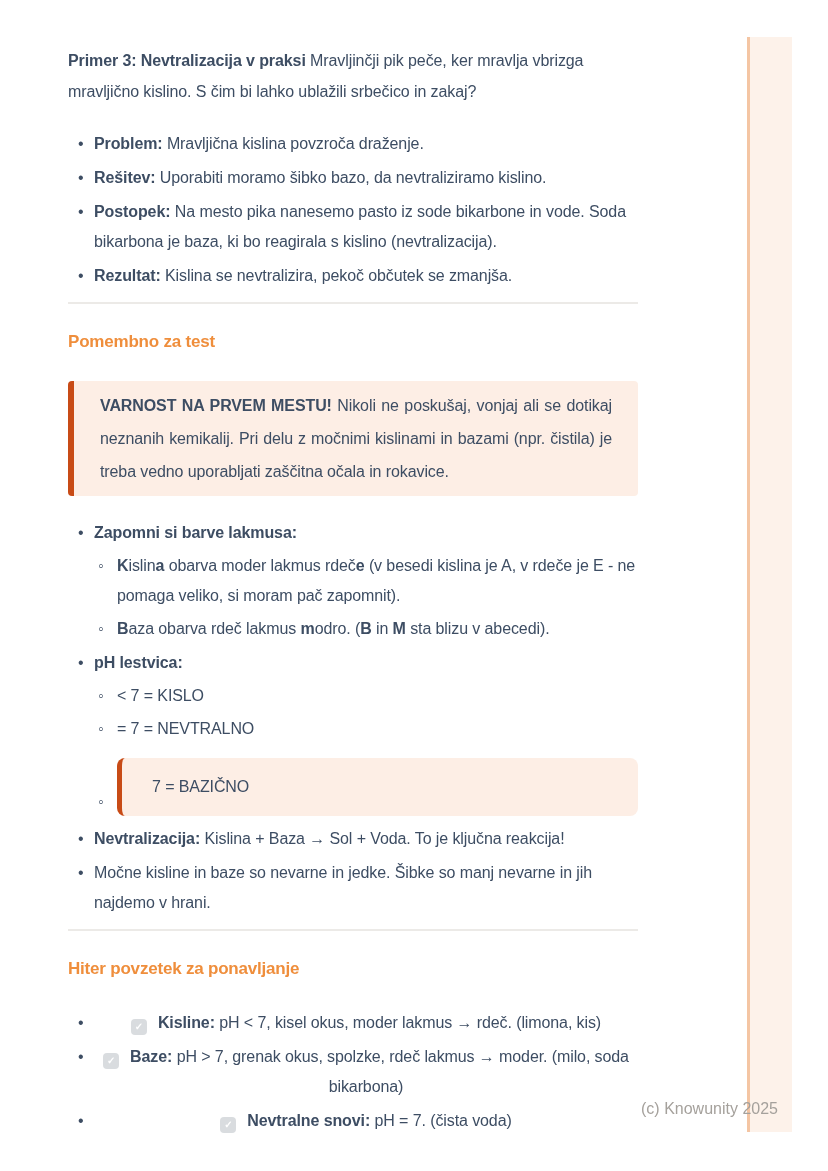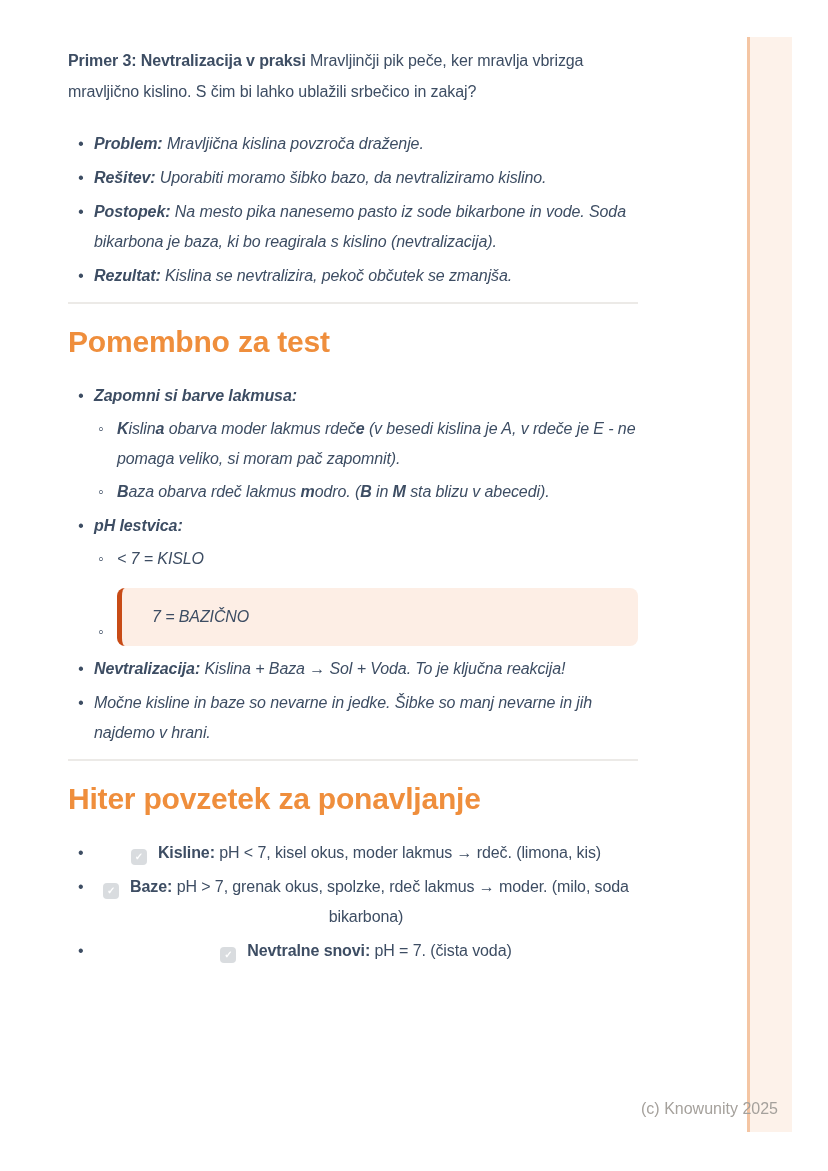--- a/index.html
+++ b/index.html
@@ -28,21 +28,21 @@
     left: 68px;
     top: 45px;
     width: 570px;
     z-index: 1;
     font-size: 16px;
     letter-spacing: -0.1px;
   }
   .b { font-weight: 700; }
   p.intro { line-height: 31px; margin-bottom: 10px; }
 
-  ul.bullets { list-style: none; margin-top: 22px; font-style: italic; }
+  ul.bullets { list-style: none; margin-top: 22px; }
   ul.bullets > li {
     position: relative;
     padding-left: 26px;
     line-height: 30px;
     margin-bottom: 4px;
   }
   ul.bullets > li::before {
     content: "\2022";
     position: absolute;
     left: 10px;
@@ -67,21 +67,21 @@
   }
   ul.subs > li.has-quote::before { top: 29px; }
 
   hr.divider {
     border: none;
     border-top: 2px solid #eceae7;
     margin: 11px 0 0 0;
   }
   h2.section-heading {
     color: #ef8e3c;
-    font-size: 30px;
+    font-size: 17px;
     font-weight: 700;
     line-height: 34px;
     margin-top: 21px;
     margin-bottom: 22px;
     letter-spacing: -0.2px;
   }
   .callout {
     background: #fdeee5;
     border-left: 6px solid #c84b16;
     border-radius: 4px;
@@ -155,33 +155,35 @@
       <li><span class="b">Problem:</span><span> Mravljična kislina povzroča draženje.</span></li>
       <li><span class="b">Rešitev:</span><span> Uporabiti moramo šibko bazo, da nevtraliziramo kislino.</span></li>
       <li><span class="b">Postopek:</span><span> Na mesto pika nanesemo pasto iz sode bikarbone in vode. Soda bikarbona je baza, ki bo reagirala s kislino (nevtralizacija).</span></li>
       <li><span class="b">Rezultat:</span><span> Kislina se nevtralizira, pekoč občutek se zmanjša.</span></li>
     </ul>
 
     <hr class="divider">
 
     <h2 class="section-heading">Pomembno za test</h2>
 
+    <div class="callout"><span class="b">VARNOST NA PRVEM MESTU!</span><span> Nikoli ne poskušaj, vonjaj ali se dotikaj neznanih kemikalij. Pri delu z močnimi kislinami in bazami (npr. čistila) je treba vedno uporabljati zaščitna očala in rokavice.</span></div>
 
     <ul class="bullets">
       <li>
         <span class="b">Zapomni si barve lakmusa:</span>
         <ul class="subs">
           <li><span class="b">K</span><span>islin</span><span class="b">a</span><span> obarva moder lakmus rdeč</span><span class="b">e</span><span> (v besedi kislina je A, v rdeče je E - ne pomaga veliko, si moram pač zapomnit).</span></li>
           <li><span class="b">B</span><span>aza obarva rdeč lakmus </span><span class="b">m</span><span>odro. (</span><span class="b">B</span><span> in </span><span class="b">M</span><span> sta blizu v abecedi).</span></li>
         </ul>
       </li>
       <li>
         <span class="b">pH lestvica:</span>
         <ul class="subs">
           <li><span>&lt; 7 = KISLO</span></li>
+          <li><span>= 7 = NEVTRALNO</span></li>
           <li class="has-quote">
             <div class="quote-box">
                 <span>7 = BAZIČNO</span>
               </div>
           </li>
         </ul>
       </li>
       <li><span class="b">Nevtralizacija:</span><span> Kislina + Baza → Sol + Voda. To je ključna reakcija!</span></li>
       <li><span>Močne kisline in baze so nevarne in jedke. Šibke so manj nevarne in jih najdemo v hrani.</span></li>
     </ul>

